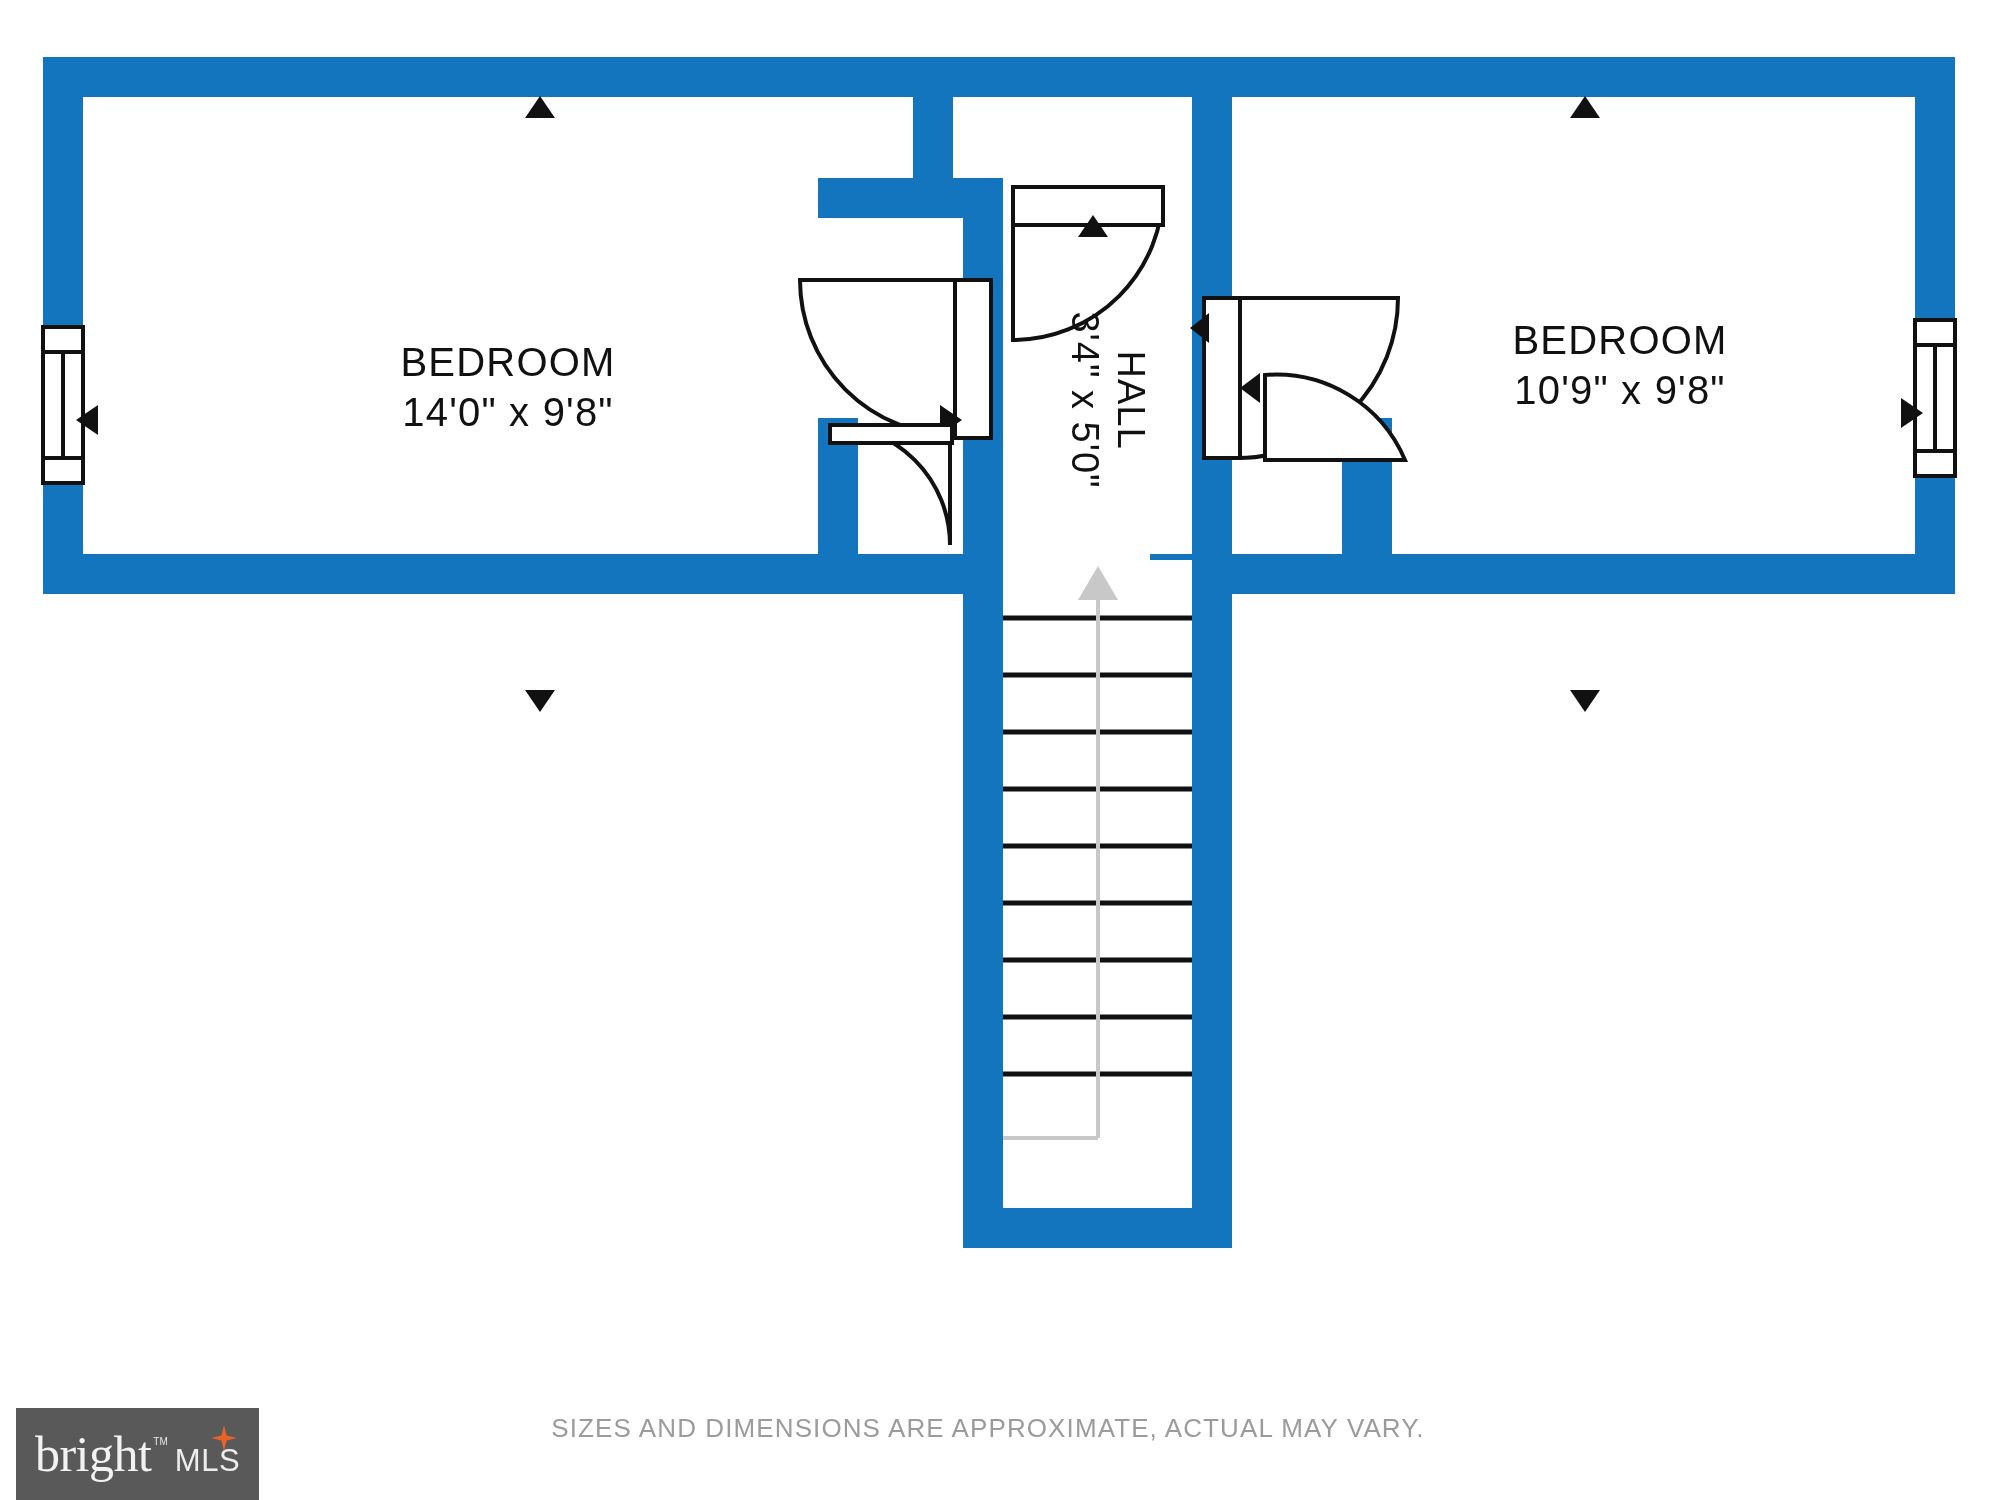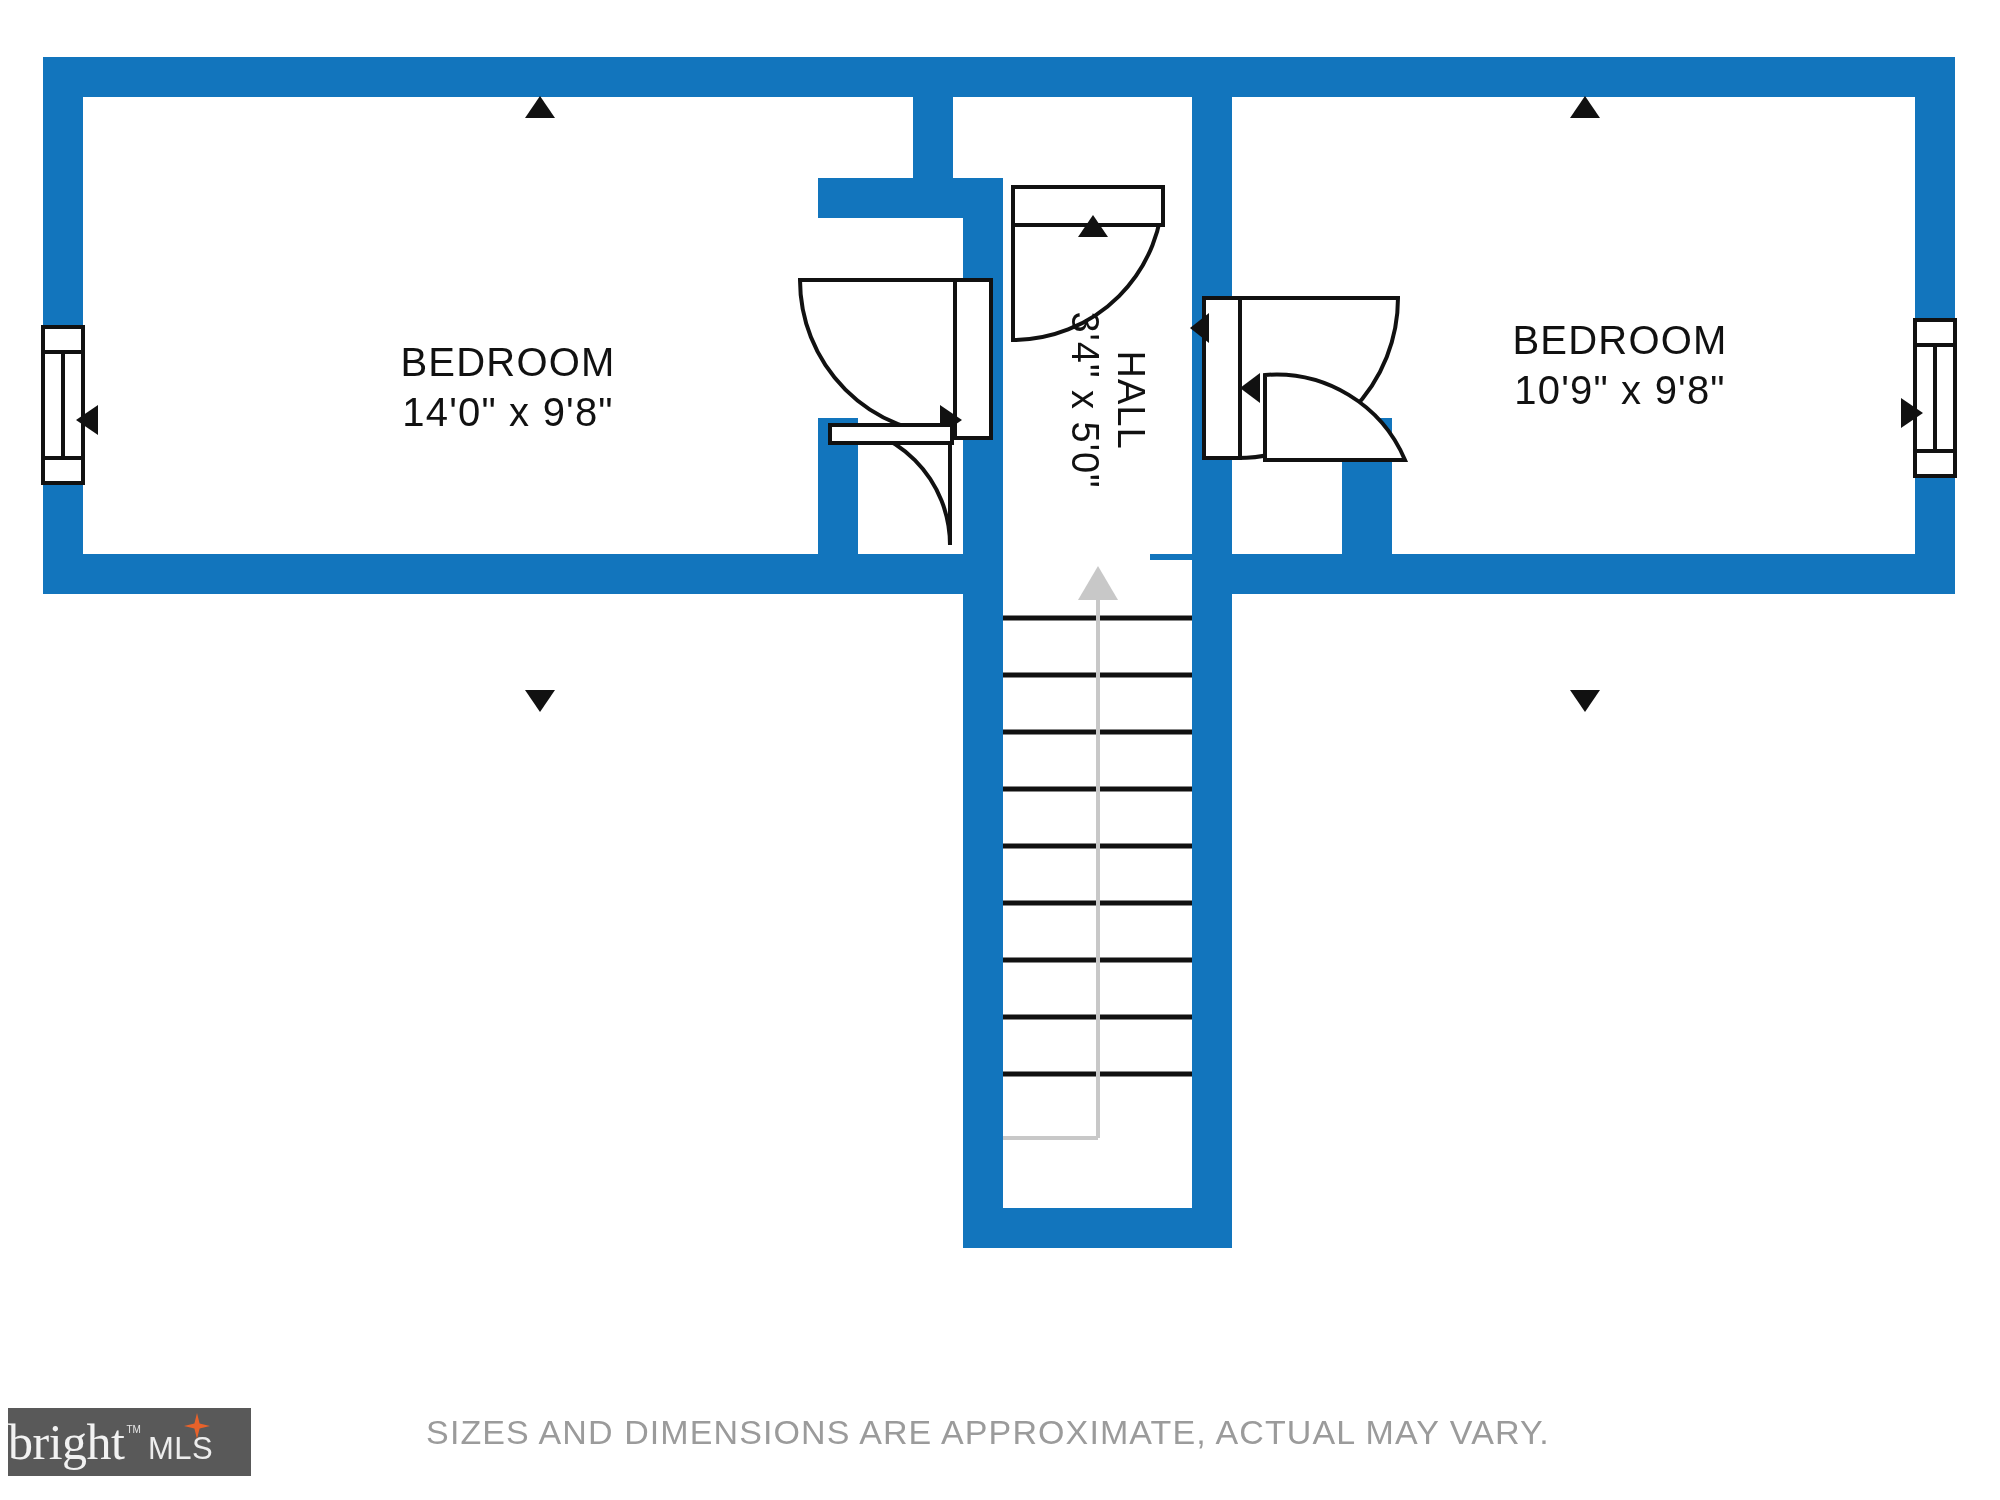--- a/index.html
+++ b/index.html
@@ -44,34 +44,35 @@
     text-anchor: middle;
     dominant-baseline: middle;
   }
   .footer-note {
     position: absolute;
     left: 0;
     top: 1413px;
     width: 1976px;
     text-align: center;
     font-family: "Liberation Sans", sans-serif;
-    font-size: 34px;
+    font-size: 26px;
     letter-spacing: 1.1px;
     color: #9b9b9b;
     white-space: nowrap;
   }
   .logo-box {
     position: absolute;
-    left: 8px;
+    left: 16px;
     top: 1408px;
     width: 243px;
-    height: 68px;
+    height: 92px;
     background: #595959;
     display: flex;
     align-items: center;
+    justify-content: center;
   }
   .logo-inner {
     position: relative;
     display: flex;
     align-items: baseline;
     line-height: 1;
   }
   .logo-bright {
     font-family: "Liberation Serif", serif;
     font-size: 50px;

